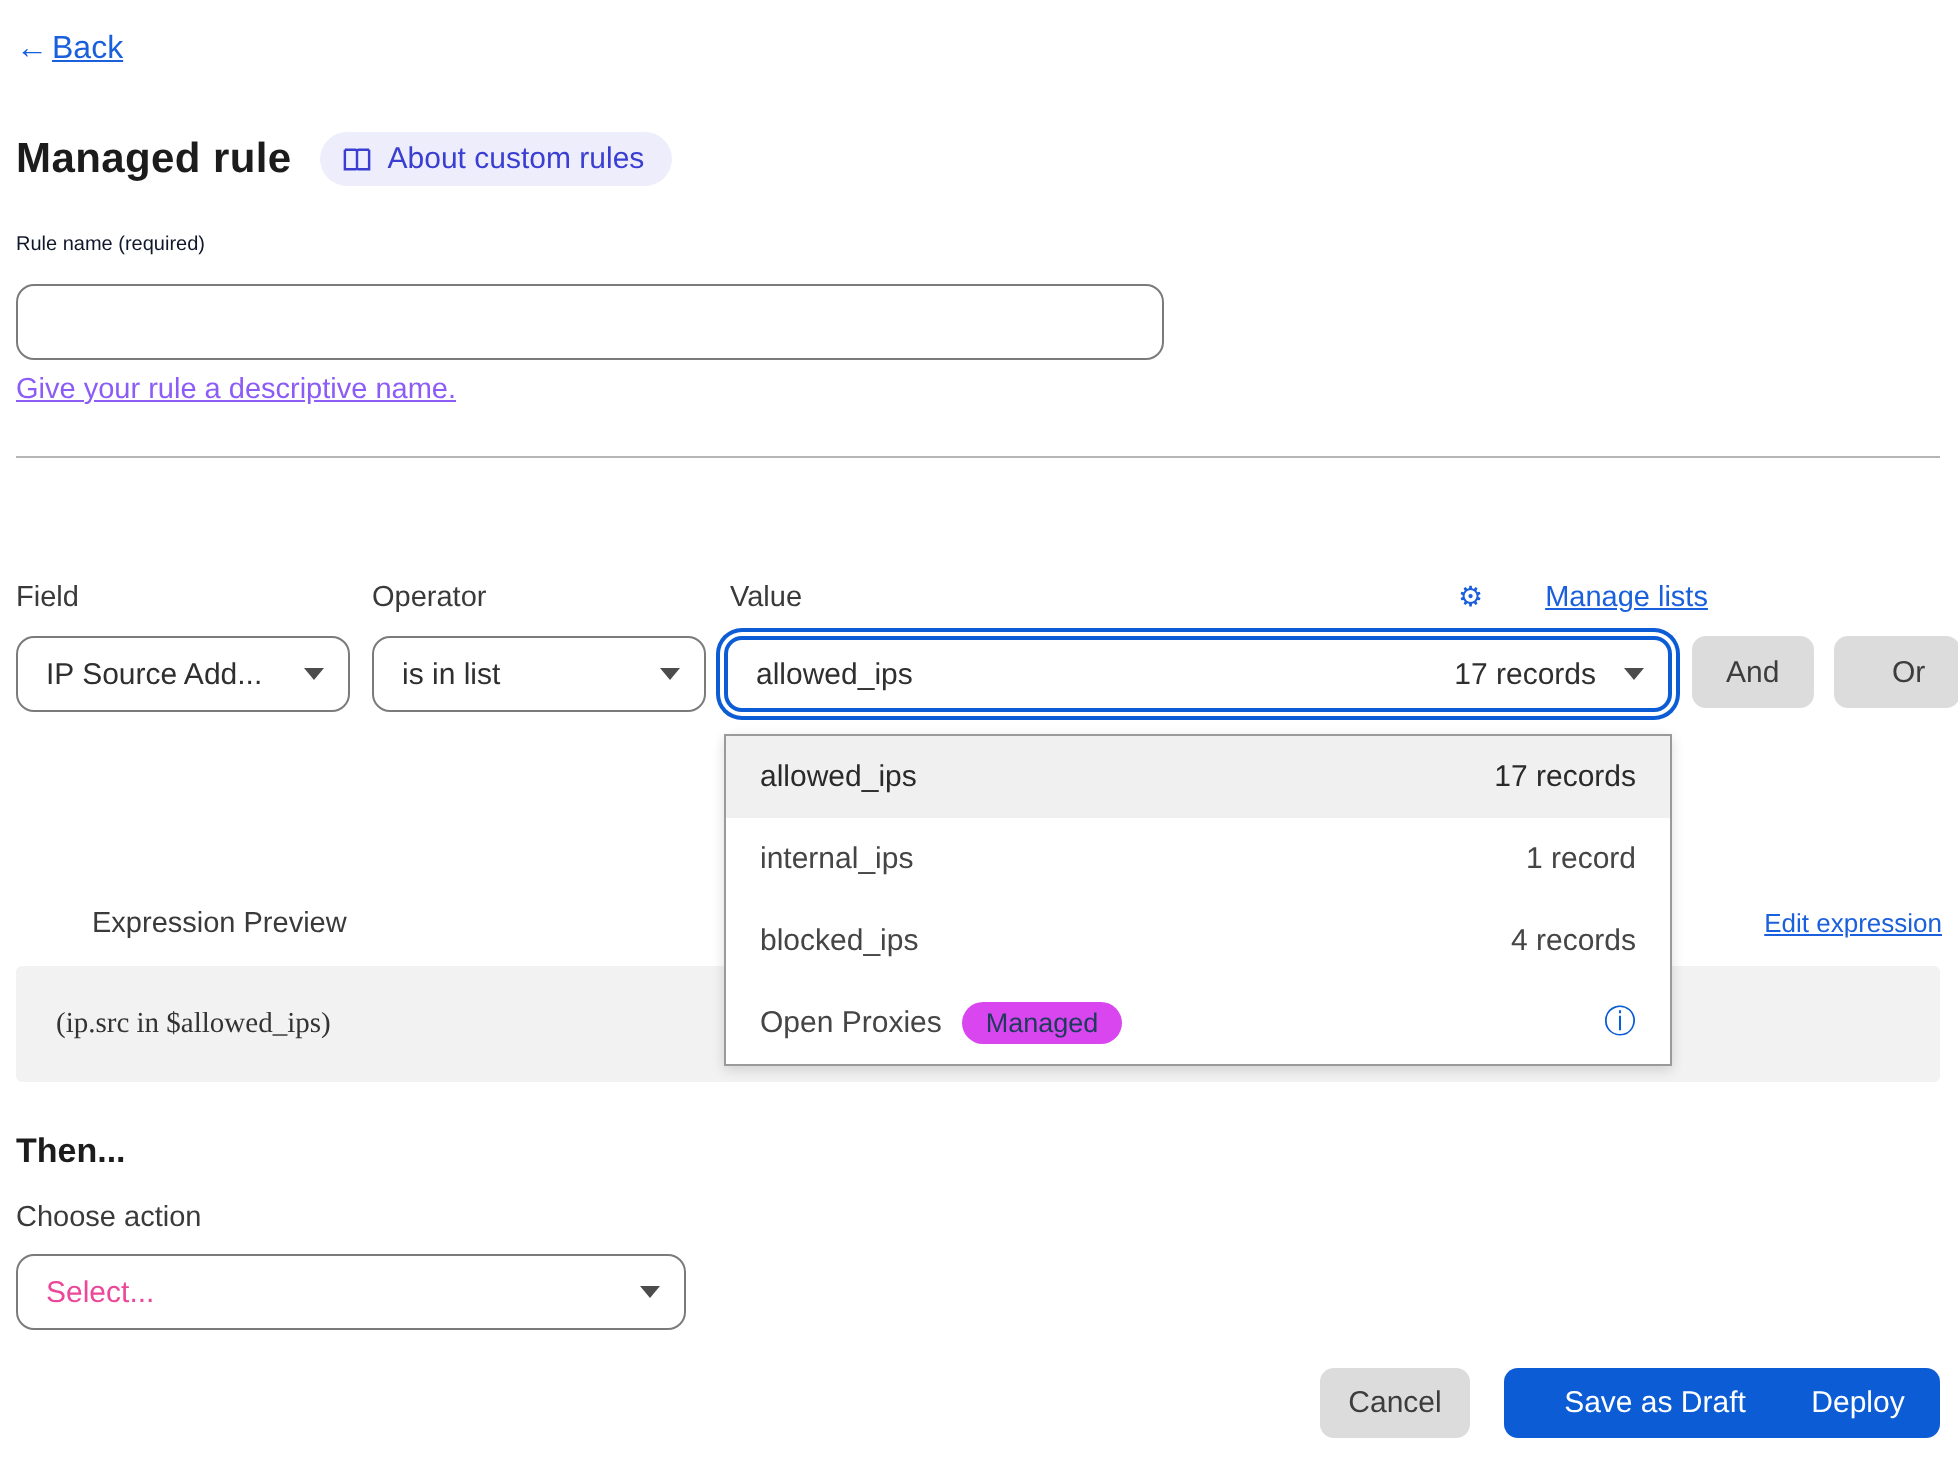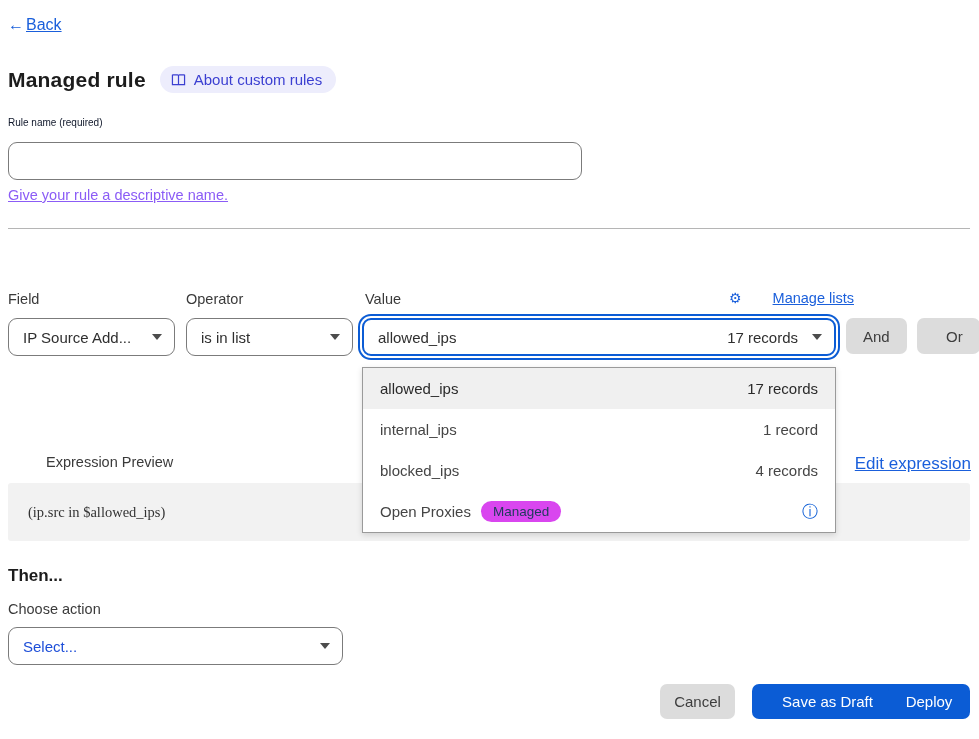--- a/index.html
+++ b/index.html
@@ -69,21 +69,21 @@
     left: 362px; width: 474px;
     border: 2px solid #0b5cd5;
     box-shadow: 0 0 0 2px #ffffff, 0 0 0 4px #0b5cd5;
   }
   .select-value .value-right { display: flex; align-items: center; gap: 14px; }
   .caret {
     width: 0; height: 0; flex: 0 0 auto;
     border-left: 5px solid transparent; border-right: 5px solid transparent;
     border-top: 6px solid #4c4c4c;
   }
-  .placeholder-text { color: #1d4ed8; }
+  .placeholder-text { color: #ec4899; }
   .conj-button {
     position: absolute; top: 318px; height: 36px;
     background: #dcdcdc; color: #3d3d3d; border: none; border-radius: 7px;
     font-size: 15px; font-family: inherit; cursor: pointer; padding: 0 17px;
   }
   .and-button { left: 846px; }
   .or-button { left: 917px; padding-left: 29px; }
   
   .list-dropdown {
     position: absolute; top: 367px; left: 362px; width: 474px;
@@ -99,21 +99,21 @@
   .list-row .row-left { display: flex; align-items: center; gap: 10px; }
   .managed-badge {
     background: #d946ef; color: #1d3b5a;
     border-radius: 12px; padding: 3px 12px; font-size: 13.5px;
   }
   .info-glyph { color: #0b5cd5; font-size: 16px; line-height: 1; cursor: pointer; }
   
   .expr-label { position: absolute; top: 454px; left: 8px; font-size: 14.5px; color: #3a3a3a; margin-left: 38px; }
   .edit-expression {
     position: absolute; top: 454px; right: 8px;
-    font-size: 17px; color: #1a5fdb; text-decoration: underline; cursor: pointer;
+    font-size: 13px; color: #1a5fdb; text-decoration: underline; cursor: pointer;
   }
   .expr-block {
     position: absolute; top: 483px; left: 8px; width: 962px; height: 58px;
     background: #f2f2f2; border-radius: 3px;
     display: flex; align-items: center; padding: 0 20px;
   }
   .expr-code {
     font-family: Liberation Serif, serif;
     font-size: 14.5px; color: #333;
   }

